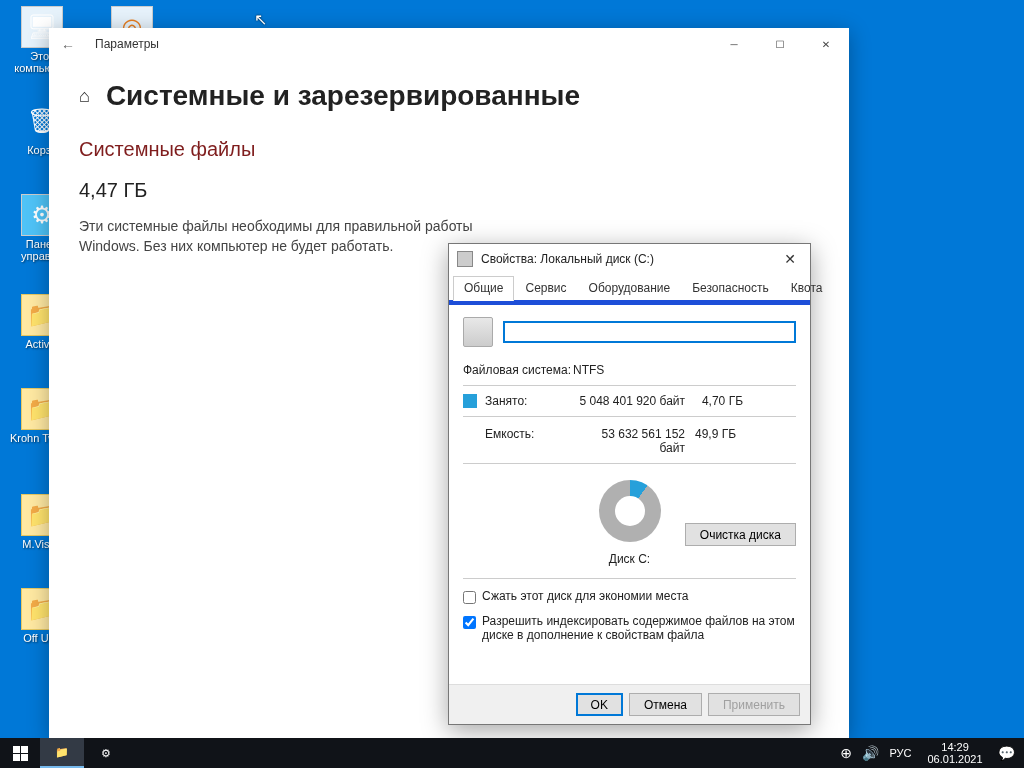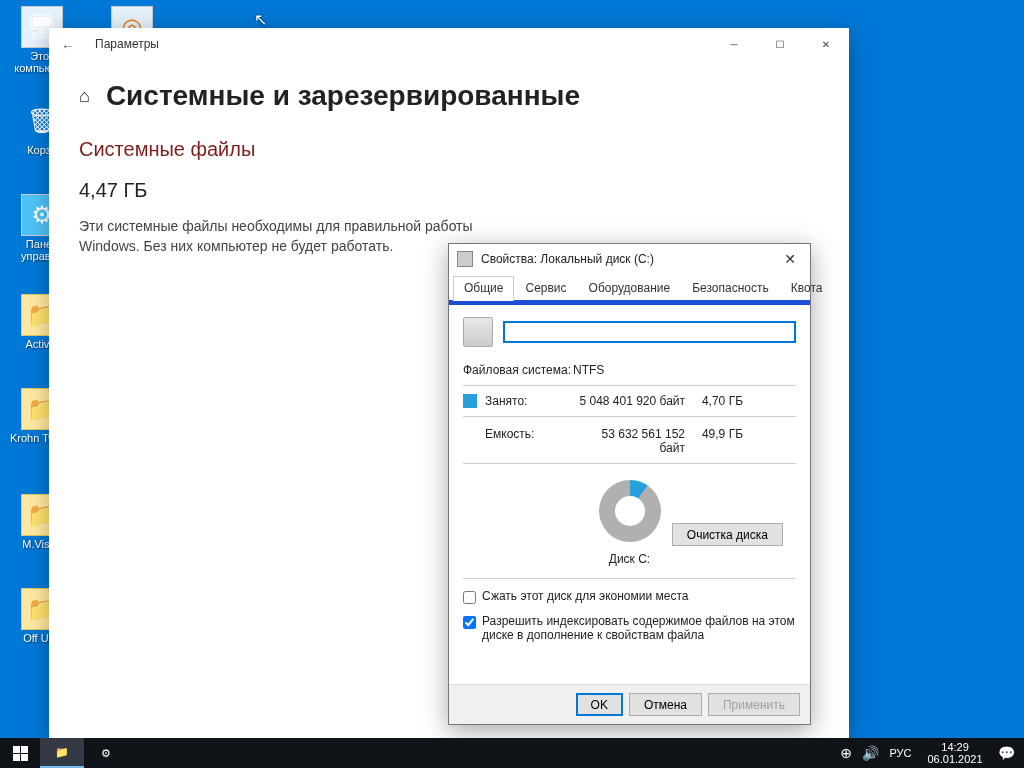--- a/index.html
+++ b/index.html
@@ -47,26 +47,26 @@
 .space-row { display:flex; align-items:center; margin-bottom:4px; }
 .space-row .sw { width:14px; height:14px; margin-right:8px; }
 .sw.used { background:#26a0da; }
 .sw.free { background:#b0b0b0; }
 .space-row .lbl { width:88px; }
 .space-row .bytes { width:122px; text-align:right; padding-right:10px; }
 .space-row .gb { width:48px; text-align:right; }
 .cap-row { display:flex; margin:10px 0 6px; }
 .cap-row .lbl { width:110px; padding-left:22px; }
 .cap-row .bytes { width:122px; text-align:right; padding-right:10px; }
-.cap-row .gb { width:48px; text-align:right; }
+.cap-row .gb { width:48px; text-align:left; }
 .chart-area { display:flex; align-items:center; justify-content:center; gap:20px; margin:12px 0 6px; position:relative; height:70px; }
 .donut { width:62px; height:62px; border-radius:50%; background:conic-gradient(#26a0da 0deg 34deg,#b0b0b0 34deg 360deg); position:relative; }
 .donut::after { content:""; position:absolute; top:16px; left:16px; width:30px; height:30px; background:#fff; border-radius:50%; }
 .disk-label { text-align:center; font-size:12px; margin-top:2px; }
-.cleanup-btn { position:absolute; right:13px; bottom:0; }
+.cleanup-btn { position:absolute; right:0; bottom:0; }
 .chk-row { display:flex; align-items:flex-start; gap:6px; margin-top:10px; font-size:12px; }
 .chk-row input { margin-top:2px; }
 .btn-row { display:flex; justify-content:flex-end; gap:6px; padding:8px 10px; background:#f0f0f0; border-top:1px solid #ddd; position:absolute; bottom:0; left:0; right:0; }
 button.win-btn { height:23px; padding:0 14px; background:#e1e1e1; border:1px solid #adadad; font-size:12px; cursor:pointer; }
 button.win-btn.primary { border:1px solid #0078d7; box-shadow:inset 0 0 0 1px #0078d7; }
 button.win-btn:disabled { color:#a0a0a0; }
 
 
 .taskbar { position:absolute; bottom:0; left:0; right:0; height:30px; background:#101318; display:flex; align-items:center; color:#fff; font-size:11px; }
 .taskbar .start { width:40px; height:30px; display:flex; align-items:center; justify-content:center; cursor:pointer; }

